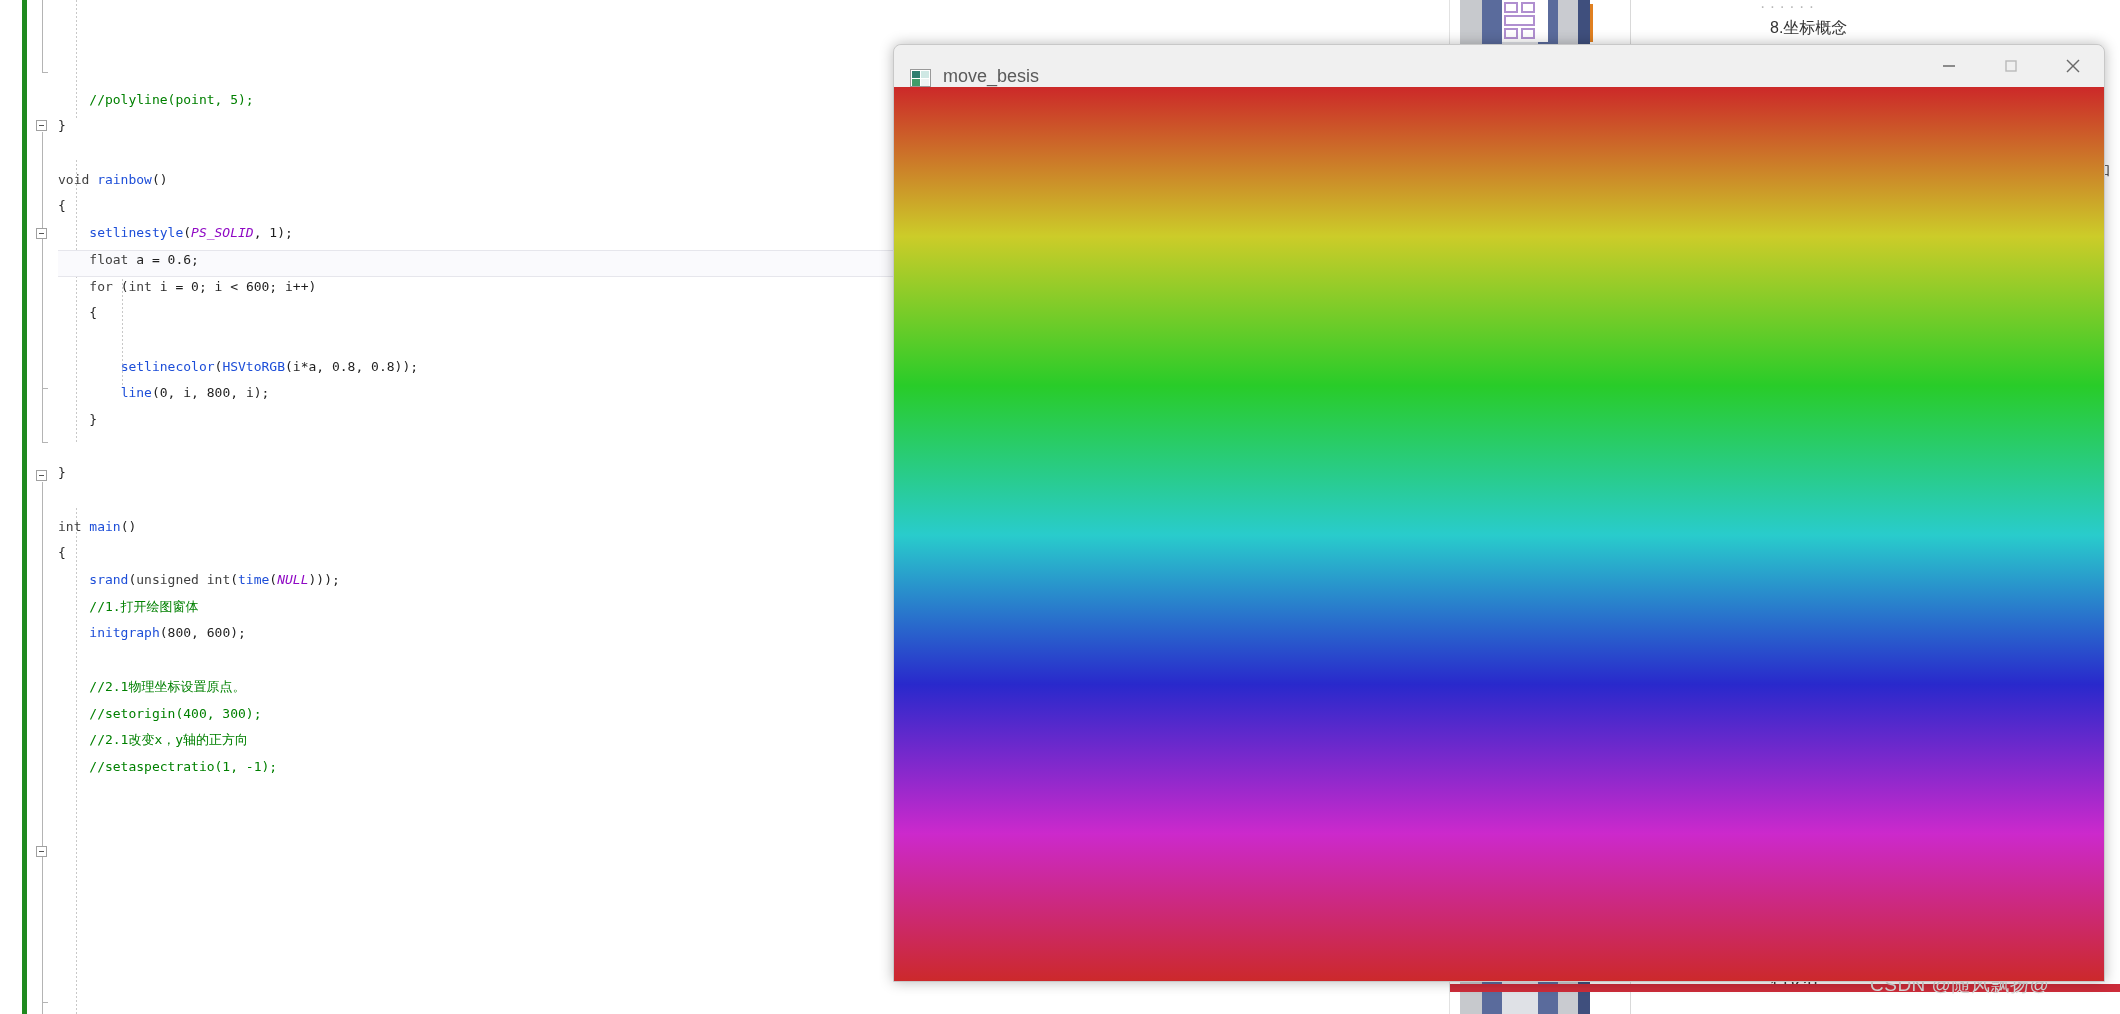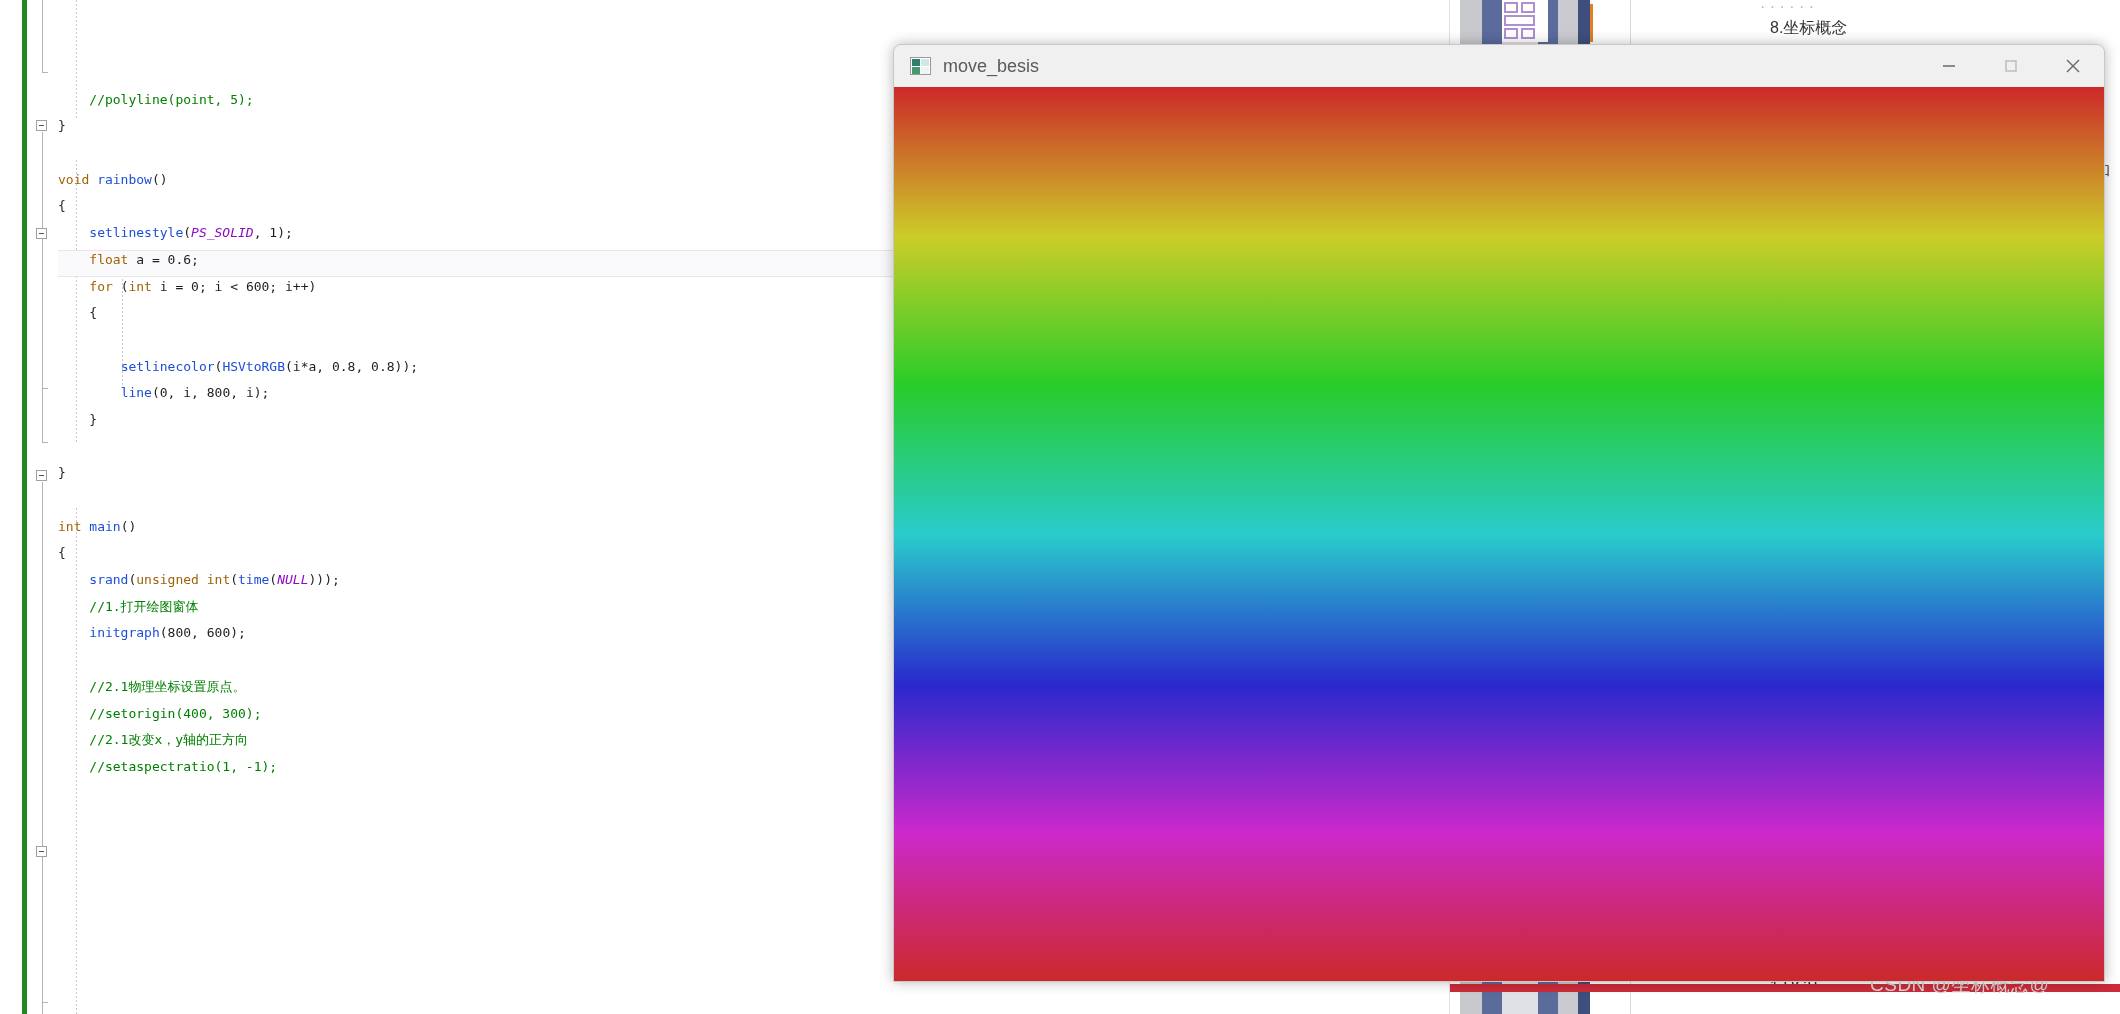--- a/index.html
+++ b/index.html
@@ -107,21 +107,21 @@
   #code {
     position: absolute; left: 58px; top: 16px; width: 1392px; height: 1014px;
     font-family: "DejaVu Sans Mono", "Liberation Mono", monospace;
     font-size: 13px;
     line-height: 26.7px;
     white-space: pre;
     color: #1f1f1f;
     margin-top: 44px;
   }
   .ln { position: relative; height: 26.7px; }
-  .kw   { color: #a16207; }
+  .kw   { color: #404040; }
   .mac  { color: #8f08c4; font-style: italic; }
   .fn   { color: #1d4ed8; }
   .cmt  { color: #008000; }
   .plain{ color: #1f1f1f; }
   .id   { color: #1f1f1f; }
   .hl-line {
     position: absolute; left: 58px; width: 1392px; height: 27px;
     border-top: 1px solid #e6e6ec; border-bottom: 1px solid #e6e6ec;
     background: #fafafd;
   }
@@ -139,21 +139,21 @@
     position: absolute; left: 893px; top: 44px; width: 1212px; height: 938px;
     background: #f0f0f0;
     border: 1px solid #c8c8c8;
     border-radius: 8px 8px 0 0;
     box-shadow: 0 0 14px rgba(0,0,0,0.28);
     overflow: hidden;
   }
   #win-titlebar {
     position: relative; height: 42px; width: 100%;
     background: #f0f0f0;
-    display: flex; align-items: center;
+    display: flex; align-items: flex-end;
     border-radius: 8px 8px 0 0;
   }
   #win-icon {
     width: 21px; height: 18px; margin-left: 16px;
     border: 1px solid #999; background: #ffffff;
     position: relative; flex: none;
   }
   #win-icon .q1 { position: absolute; left: 1px;  top: 1px;  width: 8px; height: 7px; background: #2e7d6e; }
   #win-icon .q2 { position: absolute; left: 10px; top: 1px;  width: 8px; height: 7px; background: #cfe8e4; }
   #win-icon .q3 { position: absolute; left: 1px;  top: 9px;  width: 8px; height: 7px; background: #3f9c6a; }
@@ -214,21 +214,21 @@
     <div id="bg-orange-tick"></div>
     <div id="bg-orange-tick2"></div>
 
     <div class="bg-doc-text" id="bg-text-title">· · · · · ·</div>
     <div class="bg-doc-text" id="bg-text-coord">8.坐标概念</div>
     <div class="bg-doc-text" id="bg-text-rgb">1.RGB</div>
     <div class="bg-doc-text" id="bg-text-side">和</div>
 
     <div id="bg-red-band"></div>
     <div id="bg-bottom-strip"></div>
-    <div id="watermark">CSDN @坐标概念@</div>
+    <div id="watermark">CSDN @随风飘扬@</div>
   </div>
 
   <div id="editor">
     <div id="vs-change-bar"></div>
 
     <div id="vs-outline-col">
 
       <div class="outline-line" style="top:0px; height:72px;"></div>
       <div class="outline-tick" style="top:72px;"></div>
 

